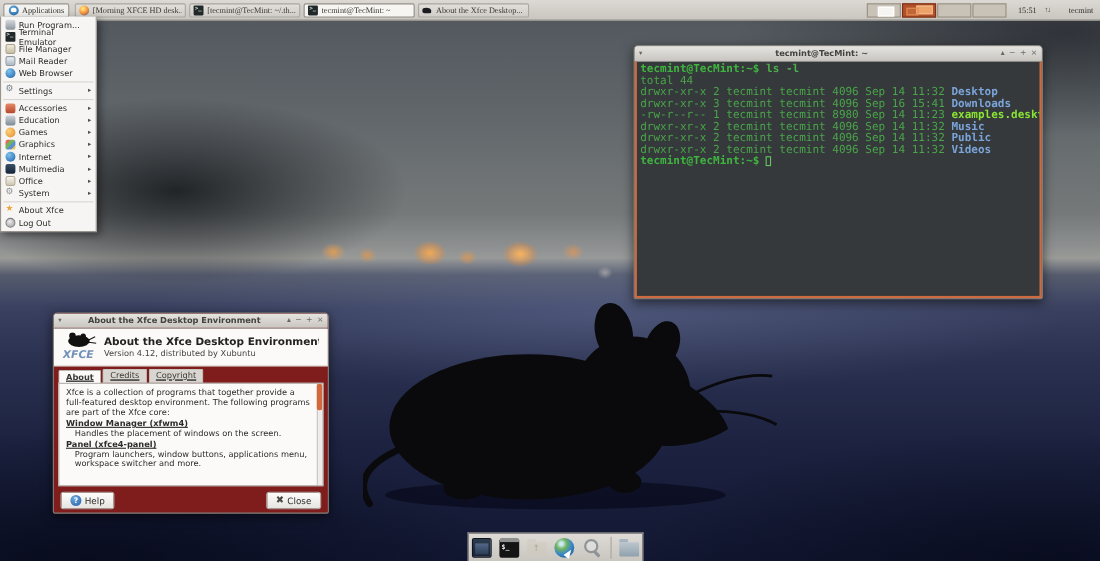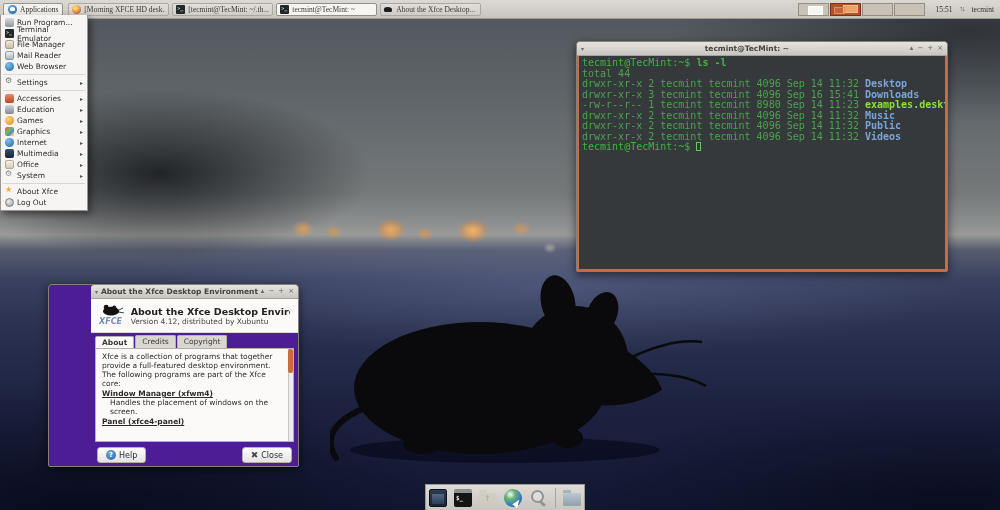--- a/index.html
+++ b/index.html
@@ -42,21 +42,21 @@
   .ws { position:relative; width:31px; height:13px; background:#c9c2b6; border:1px solid #968f82; }
   .ws-active { background:#b0512b; border-color:#7d3217; }
   .ws-occupied::after { content:""; position:absolute; left:9px; top:2px; width:13px; height:7px;
     background:#f7f5f1; border:1px solid #ffffff; }
   .ws-active::before { content:""; position:absolute; right:2px; top:1px; width:13px; height:6px;
     background:#eda269; border:1px solid #f3bc8b; }
   .ws-active::after { content:""; position:absolute; left:3px; bottom:1px; width:9px; height:5px;
     border:1px solid #e09055; background:rgba(235,150,90,.3); }
   .clock { margin-left:10px; font-size:7.5px; color:#2f2e2a; }
   .indicator { margin-left:7px; font-size:7px; font-weight:bold; letter-spacing:-1px; color:#3a3834; }
-  .user { margin-left:7px; margin-right:3px; font-size:7.5px; color:#2f2e2a; }
+  .user { margin-left:17px; margin-right:3px; font-size:7.5px; color:#2f2e2a; }
 
   
   .ic { display:inline-block; width:9px; height:9px; border-radius:2px; flex:0 0 auto; position:relative; }
   .xubuntu-logo-icon { border-radius:50%; background:radial-gradient(circle at 40% 35%,#6db1e2,#1c5d9c); }
   .xubuntu-logo-icon::after { content:""; position:absolute; left:2px; top:2.5px; width:5px; height:3.5px;
     background:#fff; border-radius:60% 80% 40% 40%; }
   .firefox-icon { border-radius:50%; background:radial-gradient(circle at 38% 32%,#ffd76e 15%,#f2893a 55%,#2a5a9a 100%); }
   .terminal-icon { background:#22282a; border-radius:1px; }
   .terminal-icon::after { content:">_"; position:absolute; left:1px; top:0px; font:bold 5px "DejaVu Sans Mono",monospace; color:#cfe0d0; }
   .xfce-mouse-icon { background:transparent; }
@@ -99,35 +99,35 @@
   .wbtns { display:flex; gap:4px; }
   .wbtn { font-size:7px; color:#6b6862; line-height:7px; }
 
   
   .terminal { left:576px; top:41px; width:372px; height:231px; }
   .term-body { position:absolute; left:0; right:0; top:14px; bottom:0;
     background:#35393b; border:2px solid #ce6a41; border-top:none;
     padding:2px 3px; overflow:hidden;
     font-family:"DejaVu Sans Mono",monospace; font-size:10px; line-height:10.5px; }
   .tline { white-space:pre; }
-  .t-prompt { color:#3fb53f; font-weight:normal; }
+  .t-prompt { color:#3fb53f; font-weight:bold; }
   .t-cmd { color:#4aae4a; font-weight:bold; }
   .t-plain { color:#4aa44a; }
   .t-dir { color:#7ba4d9; font-weight:bold; }
   .t-exec { color:#8ae234; font-weight:bold; }
   .t-cursor { display:inline-block; width:5px; height:9px; border:1px solid #62c462; vertical-align:-1px; }
 
   
-  .dialog { left:48px; top:284px; width:251px; height:183px; background:#4c1d95;padding-left:42px; }
+  .dialog { left:48px; top:284px; width:251px; height:183px; background:#7f1d1d; }
   .dlg-header { display:flex; align-items:center; gap:6px; background:#fbfaf9;
     border-bottom:1px solid #dcd9d4; padding:3px 8px; height:34px; }
   .dlg-titles { overflow:hidden; }
   .dlg-title { font-size:9.5px; font-weight:bold; color:#222; white-space:nowrap; }
   .dlg-sub { font-size:7.5px; color:#444; white-space:nowrap; }
-  .tabs { display:flex; gap:1px; padding:2px 4px 0 4px; height:15px; align-items:center; }
+  .tabs { display:flex; gap:1px; padding:2px 4px 0 4px; height:15px; align-items:center;text-decoration:underline; }
   .tab { font-size:7.5px; color:#3c3a36; padding:1px 6px 2px 6px; background:#d9d6d1;
     border:1px solid #b5b2ac; border-bottom:none; border-radius:2px 2px 0 0; }
   .tab.active { background:#fbfaf9; font-weight:bold; position:relative; top:1px; padding-bottom:3px; }
   .dlg-content { position:relative; margin:0 4px; height:94px; background:#fbfaf9;
     border:1px solid #b3b0ab; padding:3px 10px 0 6px; overflow:hidden;
     font-size:7.5px; line-height:9px; color:#2d2c29; }
   .scrollbar { position:absolute; right:0; top:0; bottom:0; width:5px; background:#edecea; border-left:1px solid #c9c6c1; }
   .scroll-thumb { position:absolute; right:0; top:0; width:5px; height:24px; background:#d2693d; border-radius:2px; }
   .entry-name { font-weight:bold; margin-top:1px;text-decoration:underline; }
   .entry-desc { padding-left:8px; }
@@ -357,20 +357,21 @@
         <span class="tab active">About</span>
         <span class="tab">Credits</span>
         <span class="tab">Copyright</span>
       </div>
     <div class="dlg-content">
       <div>Xfce is a collection of programs that together provide a full-featured desktop environment. The following programs are part of the Xfce core:</div>
       <div>
           <div class="entry-name">Window Manager (xfwm4)</div>
           <div class="entry-desc">Handles the placement of windows on the screen.</div>
           <div class="entry-name">Panel (xfce4-panel)</div>
+          <div class="entry-desc">Program launchers, window buttons, applications menu, workspace switcher and more.</div>
         </div>
       <div class="scrollbar">
         <div class="scroll-thumb"></div>
       </div>
     </div>
     <div class="dlg-footer">
       <div class="dlg-btn">
         <span class="help-q">?</span>
         <span>Help</span>
       </div>

